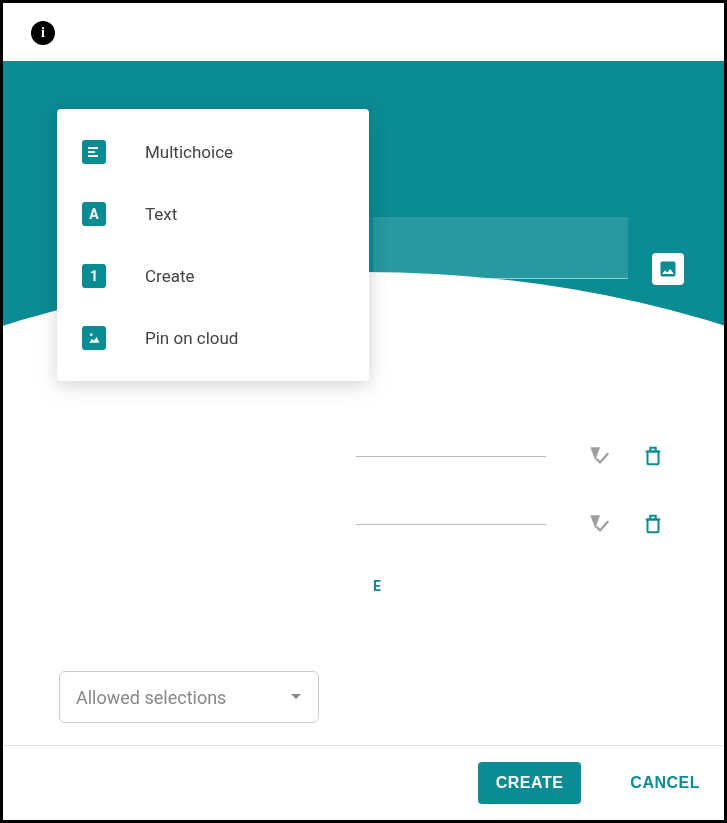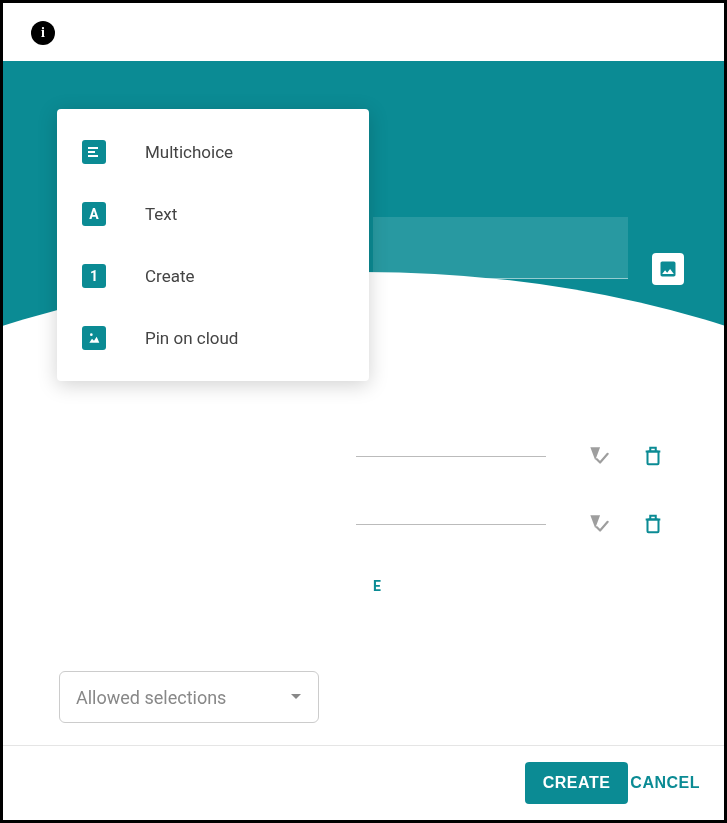--- a/index.html
+++ b/index.html
@@ -152,20 +152,21 @@
       cursor: pointer;
     }
     .btn-cancel {
       background: none;
       border: none;
       color: #0b8b94;
       font-size: 16px;
       font-weight: 700;
       letter-spacing: 0.5px;
       cursor: pointer;
+      margin-left: 47px;
     }
     
     .dropdown {
       position: absolute;
       left: 54px;
       top: 106px;
       width: 312px;
       background: #fff;
       border-radius: 4px;
       box-shadow: 0 4px 20px rgba(0,0,0,0.18);

